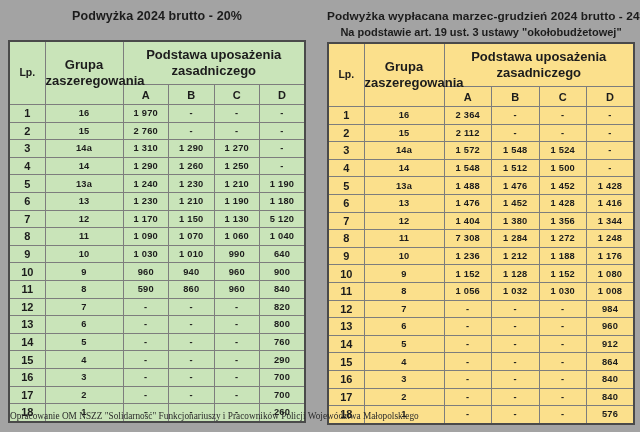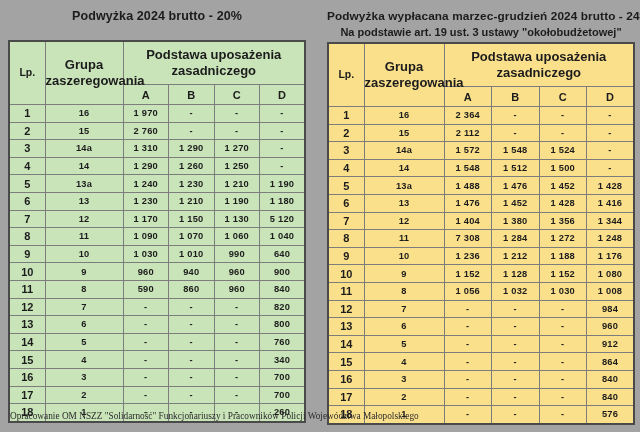--- a/index.html
+++ b/index.html
@@ -204,21 +204,21 @@
             <td class="c-val">-</td>
             <td class="c-val">-</td>
             <td class="c-val">760</td>
           </tr>
           <tr>
             <td class="c-lp">15</td>
             <td class="c-group">4</td>
             <td class="c-val">-</td>
             <td class="c-val">-</td>
             <td class="c-val">-</td>
-            <td class="c-val">340</td>
+            <td class="c-val">290</td>
           </tr>
           <tr>
             <td class="c-lp">16</td>
             <td class="c-group">3</td>
             <td class="c-val">-</td>
             <td class="c-val">-</td>
             <td class="c-val">-</td>
             <td class="c-val">700</td>
           </tr>
           <tr>

